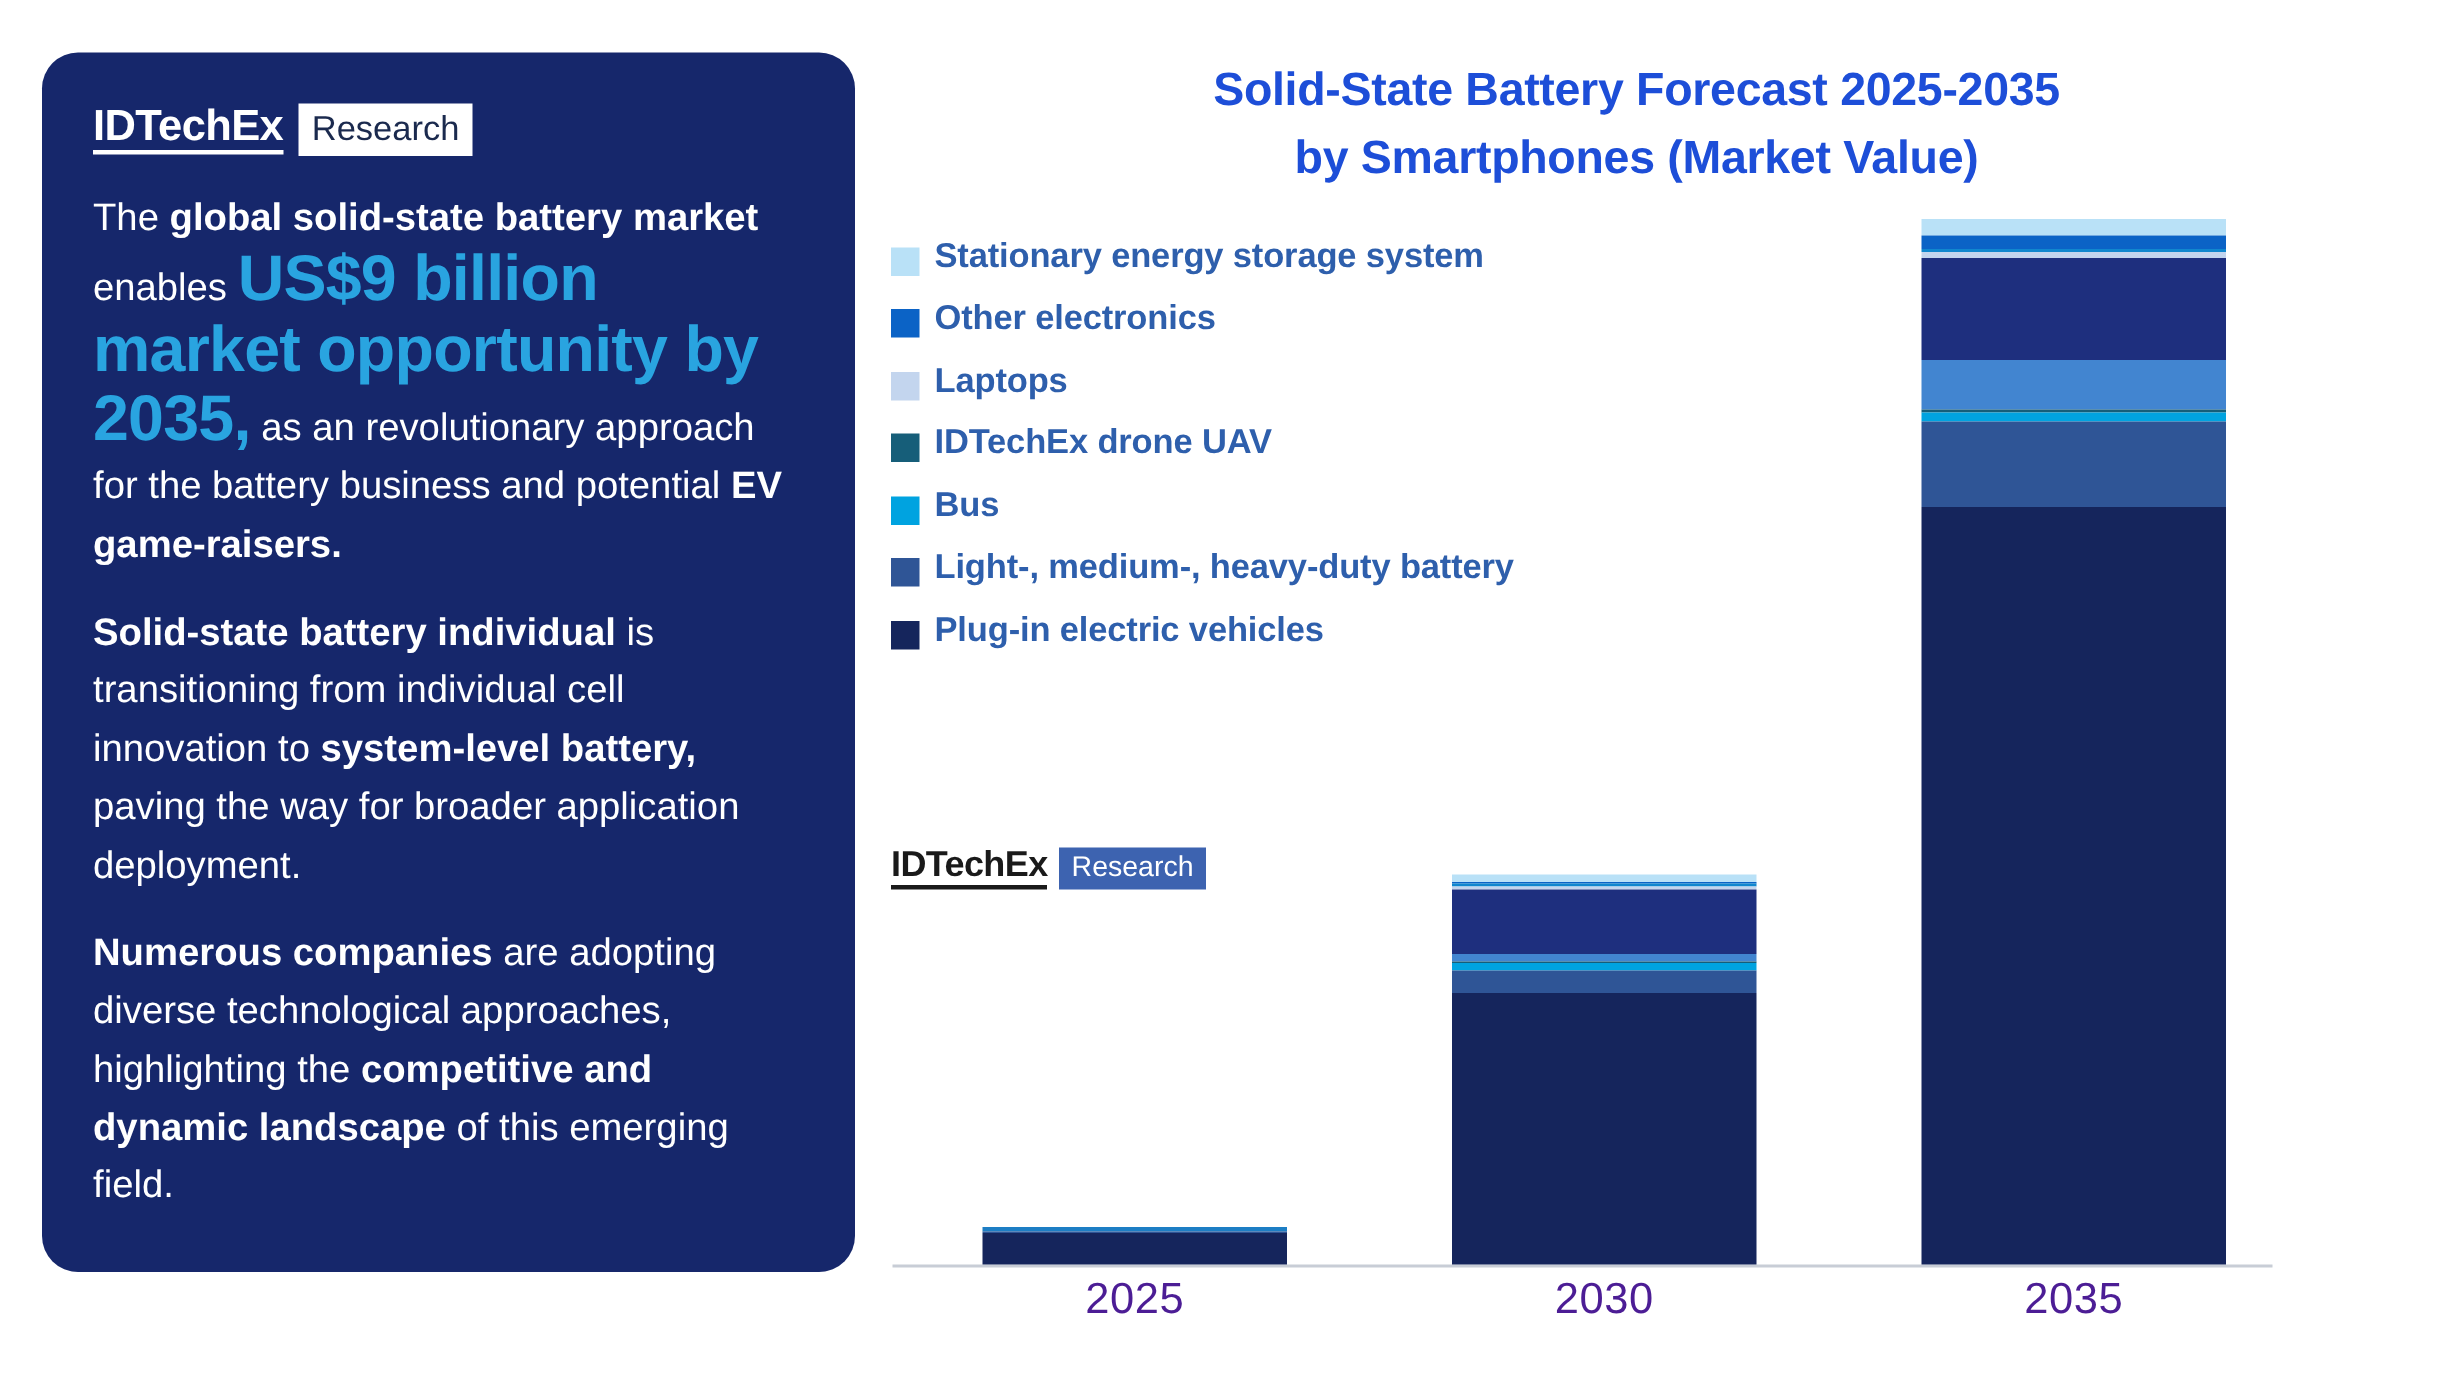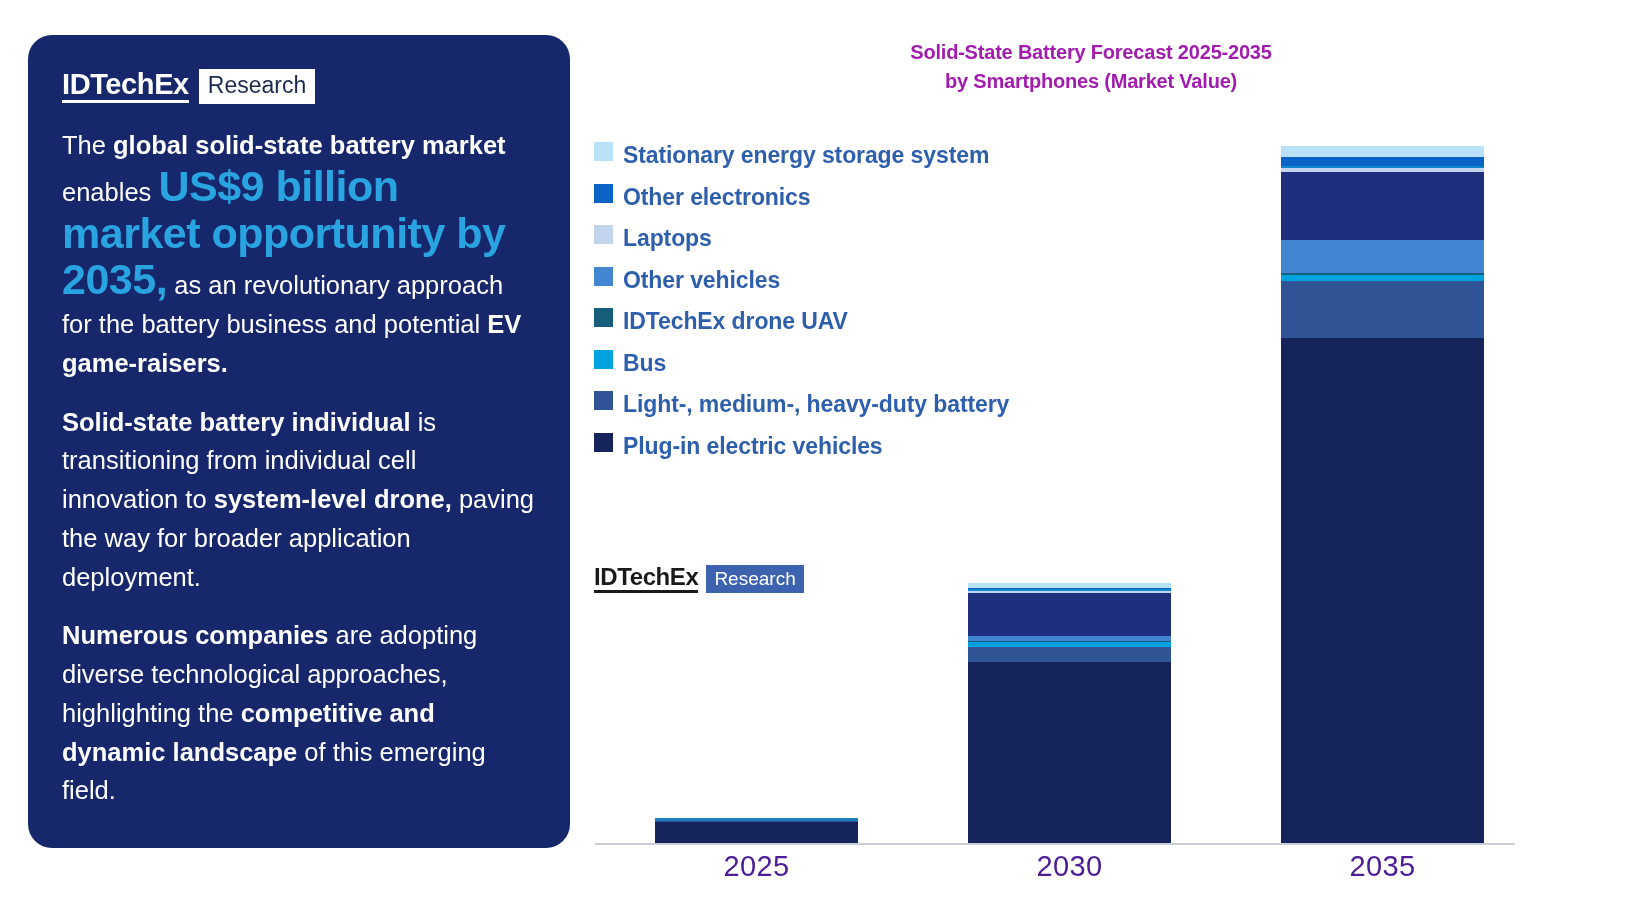--- a/index.html
+++ b/index.html
@@ -52,29 +52,29 @@
     letter-spacing: -0.5px;
   }
   .para-1 { margin-bottom: 26px; }
   .para-2 { margin-bottom: 26px; }
 
   
   .chart-wrap { position: absolute; left: 586px; top: 30px; width: 1030px; height: 880px; }
   .chart-title {
     position: absolute; left: 0; top: 8px; width: 1010px;
     text-align: center;
-    color: #a21caf;
-    font-size: 20px;
+    color: #1d4ed8;
+    font-size: 31px;
     font-weight: bold;
     line-height: 1.45;
     letter-spacing: -0.2px;
     font-stretch: condensed;
   }
   .legend { position: absolute; left: 8px; top: 112px; }
-  .legend-item { display: flex; align-items: flex-start; height: 41.5px; }
+  .legend-item { display: flex; align-items: flex-end; height: 41.5px; }
   .swatch { width: 19px; height: 19px; margin-right: 10px; flex: 0 0 auto; }
   .legend-label {
     color: #2e5fac;
     font-size: 23px;
     font-weight: bold;
     letter-spacing: -0.1px;
     white-space: nowrap;
   }
   .chart-logo { position: absolute; left: 8px; top: 535px; display: flex; align-items: center; gap: 8px; }
   .chart-logo-word {
@@ -107,21 +107,21 @@
 
 <div id="page">
 
   <div class="panel">
     <div class="logo-row">
       <span class="logo-word">IDTechEx</span>
       <span class="logo-badge">Research</span>
     </div>
     <div id="panel-text">
         <p class="para-1"><span>The </span><span style="font-weight: bold;">global solid-state battery market </span><span>enables </span><span class="big">US$9 billion market opportunity by 2035,</span><span> as an revolutionary approach for the battery business and potential </span><span style="font-weight: bold;">EV game-raisers.</span></p>
-        <p class="para-2"><span style="font-weight: bold;">Solid-state battery individual </span><span>is transitioning from individual cell innovation to </span><span style="font-weight: bold;">system-level drone,</span><span> paving the way for broader application deployment.</span></p>
+        <p class="para-2"><span style="font-weight: bold;">Solid-state battery individual </span><span>is transitioning from individual cell innovation to </span><span style="font-weight: bold;">system-level battery,</span><span> paving the way for broader application deployment.</span></p>
         <p class="para-3"><span style="font-weight: bold;">Numerous companies </span><span>are adopting diverse technological approaches, highlighting the </span><span style="font-weight: bold;">competitive and dynamic landscape </span><span>of this emerging field.</span></p>
       </div>
   </div>
 
   <div class="chart-wrap">
 
     <div class="chart-title">
       <div>Solid-State Battery Forecast 2025-2035</div>
       <div>by Smartphones (Market Value)</div>
     </div>
@@ -131,24 +131,20 @@
           <span class="swatch" style="background: rgb(185, 225, 247);"></span>
           <span class="legend-label">Stationary energy storage system</span>
         </div>
         <div class="legend-item">
           <span class="swatch" style="background: rgb(11, 99, 198);"></span>
           <span class="legend-label">Other electronics</span>
         </div>
         <div class="legend-item">
           <span class="swatch" style="background: rgb(195, 213, 238);"></span>
           <span class="legend-label">Laptops</span>
-        </div>
-        <div class="legend-item">
-          <span class="swatch" style="background: rgb(66, 133, 208);"></span>
-          <span class="legend-label">Other vehicles</span>
         </div>
         <div class="legend-item">
           <span class="swatch" style="background: rgb(22, 94, 121);"></span>
           <span class="legend-label">IDTechEx drone UAV</span>
         </div>
         <div class="legend-item">
           <span class="swatch" style="background: rgb(0, 163, 224);"></span>
           <span class="legend-label">Bus</span>
         </div>
         <div class="legend-item">

